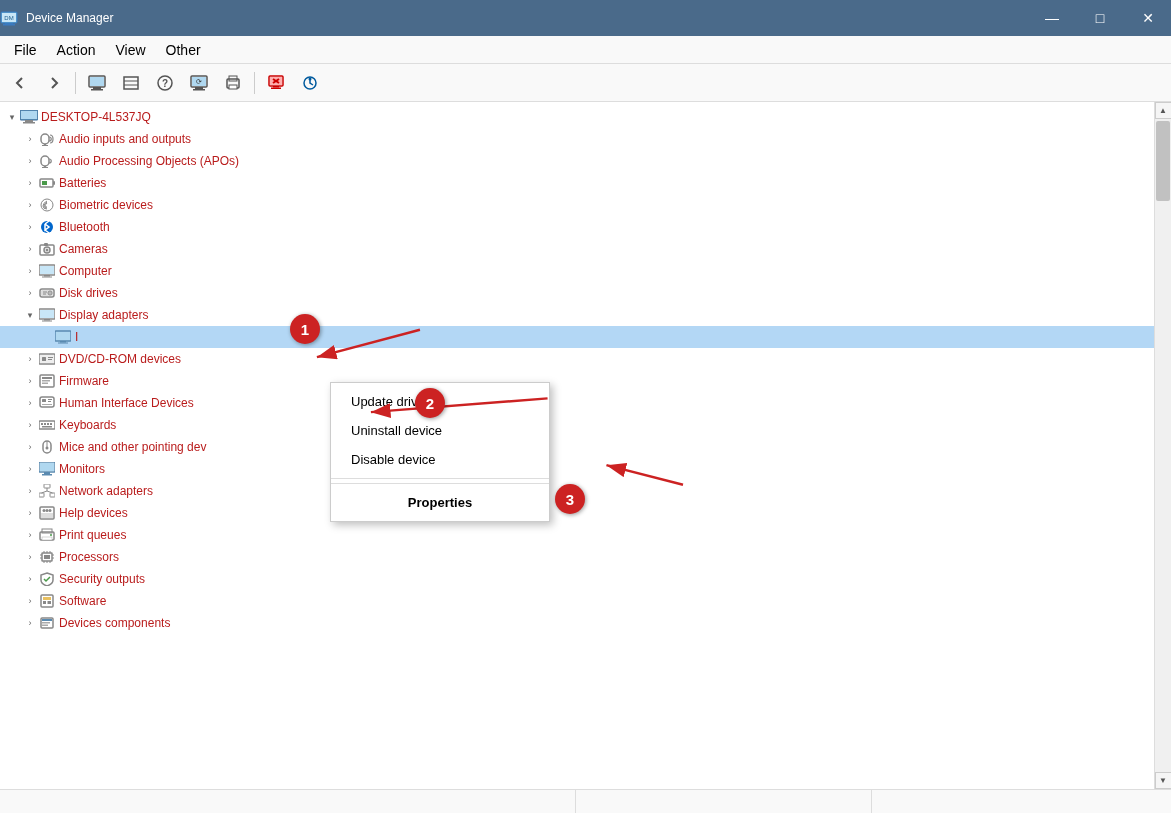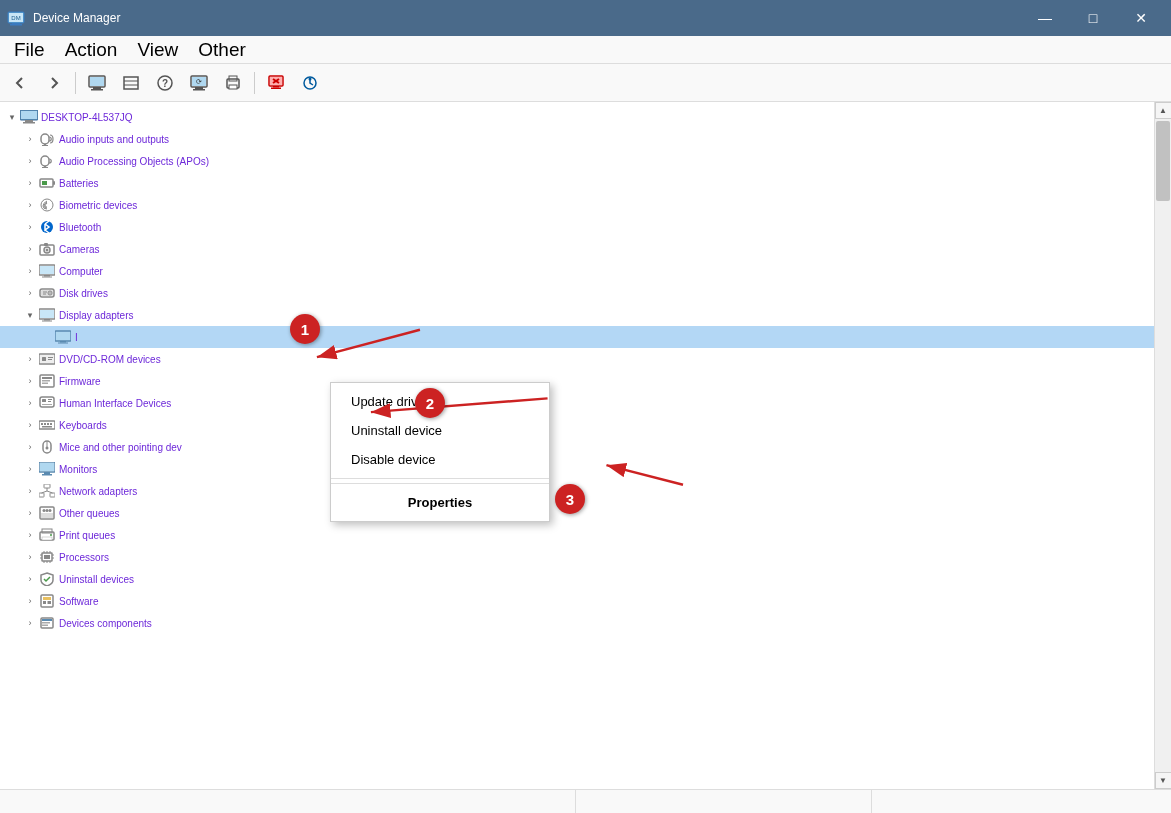--- a/index.html
+++ b/index.html
@@ -5,21 +5,21 @@
     * { margin: 0; padding: 0; box-sizing: border-box; }
     body { font-family: 'Segoe UI', Tahoma, Geneva, Verdana, sans-serif; font-size: 13px; background: #f0f0f0; width: 1171px; height: 813px; overflow: hidden; }
 
     
     .title-bar {
       background: #4a6a8a;
       color: white;
       height: 36px;
       display: flex;
       align-items: center;
-      padding: 0 7px;
+      padding: 0 0;
       gap: 8px;
       user-select: none;
     }
     .title-bar-icon { width: 18px; height: 18px; display: flex; align-items: center; justify-content: center; }
     .title-bar-title { flex: 1; font-size: 12px; }
     .title-bar-controls { display: flex; gap: 2px; }
     .title-bar-btn {
       width: 46px; height: 36px;
       display: flex; align-items: center; justify-content: center;
       color: white; font-size: 14px; cursor: pointer;
@@ -30,21 +30,21 @@
       background: #f9f9f9;
       border-bottom: 1px solid #ddd;
       height: 28px;
       display: flex;
       align-items: center;
       padding: 0 4px;
     }
     .menu-item {
       padding: 4px 10px;
       cursor: pointer;
-      font-size: 19px;
+      font-size: 14px;
       color: #000;
       text-align: right;
     }
 
     
     .toolbar {
       background: #f9f9f9;
       border-bottom: 1px solid #ddd;
       height: 38px;
       display: flex;
@@ -114,21 +114,21 @@
       padding-right: 4px;
       cursor: pointer;
       white-space: nowrap;
     }
     .tree-item.highlighted { background: #b3d7f5; }
     .tree-expander {
       width: 16px; height: 16px;
       display: inline-flex; align-items: center; justify-content: center;
       font-size: 9px; color: #666; cursor: pointer; flex-shrink: 0;
     }
-    .tree-label { font-size: 10px; color: #6d28d9; }
+    .tree-label { font-size: 12px; color: #b91c1c; }
 
     
     .status-bar {
       height: 24px;
       background: #f9f9f9;
       border-top: 1px solid #ddd;
       display: flex;
       align-items: center;
       padding: 0 4px;
       gap: 2px;
@@ -538,21 +538,21 @@
         <span class="tree-expander">›</span>
         <span class="dev-icon">
           <svg width="16" height="14" viewBox="0 0 16 14">
             <rect x="1" y="1" width="14" height="12" rx="1" fill="none" stroke="#888" stroke-width="1.5"></rect>
             <circle cx="5" cy="4.5" r="1.5" fill="#888"></circle>
             <circle cx="8" cy="4.5" r="1.5" fill="#888"></circle>
             <circle cx="11" cy="4.5" r="1.5" fill="#888"></circle>
             <rect x="2" y="7" width="12" height="5" fill="#ddd"></rect>
           </svg>
         </span>
-        <span class="tree-label">Other queues</span>
+        <span class="tree-label">Help devices</span>
       </div>
 
       <div class="tree-item" style="padding-left:22px;">
         <span class="tree-expander">›</span>
         <span class="dev-icon">
           <svg width="16" height="14" viewBox="0 0 16 14">
             <rect x="1" y="4" width="14" height="8" rx="1" fill="none" stroke="#888" stroke-width="1.5"></rect>
             <rect x="3" y="1" width="10" height="4" fill="none" stroke="#888" stroke-width="1"></rect>
             <rect x="3" y="9" width="10" height="3" fill="white" stroke="#aaa" stroke-width="0.5"></rect>
             <circle cx="12" cy="7" r="1" fill="#4a9a4a"></circle>
@@ -583,21 +583,21 @@
       </div>
 
       <div class="tree-item" style="padding-left:22px;">
         <span class="tree-expander">›</span>
         <span class="dev-icon">
           <svg width="16" height="14" viewBox="0 0 16 14">
             <path d="M8 1 L14 3 L14 8 Q14 12 8 14 Q2 12 2 8 L2 3 Z" fill="none" stroke="#888" stroke-width="1.5"></path>
             <path d="M5 7 L7 9 L11 5" stroke="#4a9a4a" stroke-width="1.5" fill="none"></path>
           </svg>
         </span>
-        <span class="tree-label">Uninstall devices</span>
+        <span class="tree-label">Security outputs</span>
       </div>
 
       <div class="tree-item" style="padding-left:22px;">
         <span class="tree-expander">›</span>
         <span class="dev-icon">
           <svg width="16" height="14" viewBox="0 0 16 14">
             <rect x="2" y="1" width="12" height="12" rx="1" fill="none" stroke="#888" stroke-width="1.5"></rect>
             <rect x="4" y="3" width="8" height="3" fill="#e8c060"></rect>
             <rect x="4" y="7" width="3" height="3" fill="#888"></rect>
             <rect x="8.5" y="7" width="3.5" height="3" fill="#888"></rect>

